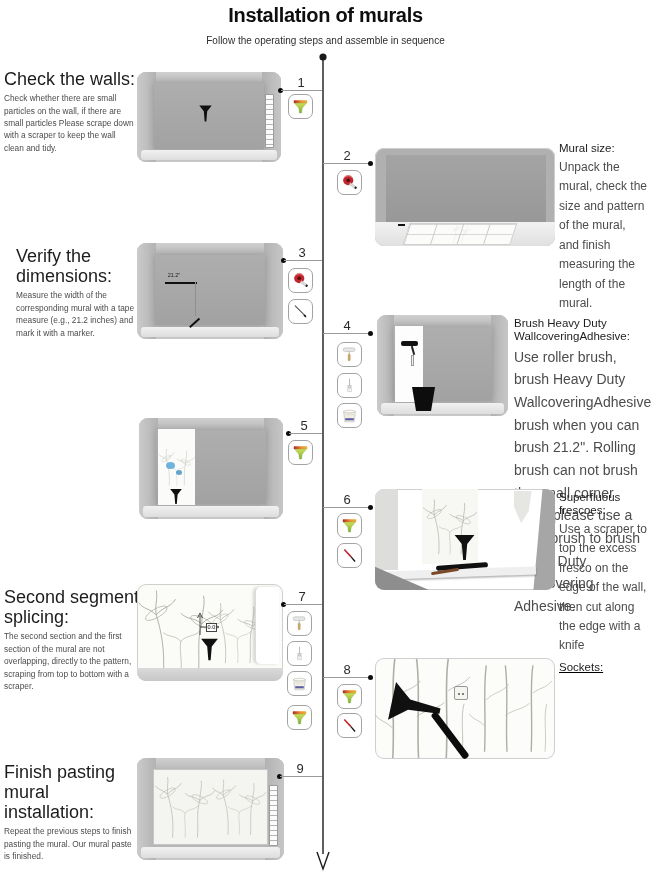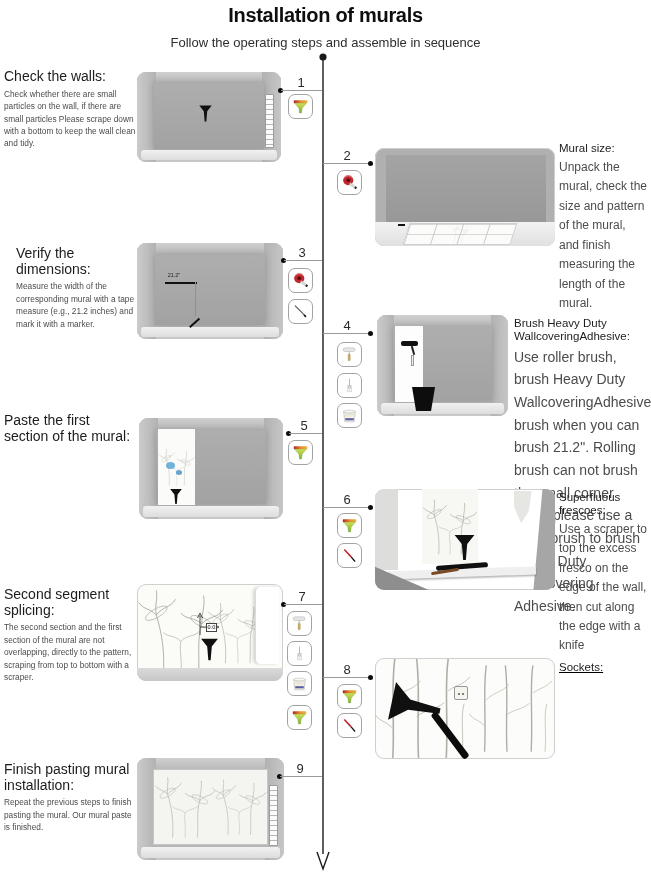--- a/index.html
+++ b/index.html
@@ -2,23 +2,23 @@
 <html><head>
 <meta charset="utf-8">
 <style>
   * { margin:0; padding:0; box-sizing:border-box; }
   html,body { background:#fff; }
   body { font-family:"Liberation Sans", sans-serif; }
   .canvas { position:relative; width:651px; height:879px; background:#fff; overflow:hidden; }
   .abs { position:absolute; }
 
   .page-title { left:0; width:100%; text-align:center; top:4px; font-size:20px; font-weight:bold; color:#0e0e0e; letter-spacing:-0.3px; }
-  .page-subtitle { left:0; width:100%; text-align:center; top:35px; font-size:13px; color:#2e2e2e; }
-
-  .step-text .step-title { font-size:14px; color:#1c1c1c; line-height:1.12; margin-bottom:3px; font-weight:400; }
+  .page-subtitle { left:0; width:100%; text-align:center; top:35px; font-size:10px; color:#2e2e2e; }
+
+  .step-text .step-title { font-size:18px; color:#1c1c1c; line-height:1.12; margin-bottom:3px; font-weight:400; }
   .step-text .step-desc { font-size:8.3px; color:#4c4c4c; line-height:1.5; }
   .step-text.right .step-title { font-size:11.5px; }
   .step-text.right .step-desc { font-size:12px; line-height:1.62; }
 
   .num { font-size:13px; color:#2a2a2a; width:22px; text-align:center; }
   .conn { height:1px; background:#9a9a9a; }
   .dot { width:5px; height:5px; background:#0c0c0c; border-radius:50%; }
 
   .toolbox { width:25px; height:25px; border:1px solid #a3a3a3; border-radius:7px; background:#fff;
              display:flex; align-items:center; justify-content:center; }
@@ -133,21 +133,21 @@
   <div class="abs page-subtitle">Follow the operating steps and assemble in sequence</div>
 
   <svg class="abs" style="left:315px;top:52px;" width="16" height="822" viewBox="0 0 16 822">
     <circle cx="8" cy="5" r="3.6" fill="#1a1a1a"></circle>
     <line x1="8" y1="5" x2="8" y2="802" stroke="#1a1a1a" stroke-width="1.4"></line>
     <path d="M2 800 L8 817 L14 800" fill="none" stroke="#1a1a1a" stroke-width="1.4"></path>
   </svg>
 
   <div class="abs step-text" style="left:4px;top:69px;width:132px;">
     <div class="step-title">Check the walls:</div>
-    <div class="step-desc">Check whether there are small particles on the wall, if there are small particles Please scrape down with a bottom to keep the wall clean and tidy.</div>
+    <div class="step-desc">Check whether there are small particles on the wall, if there are small particles Please scrape down with a scraper to keep the wall clean and tidy.</div>
   </div>
   <div class="abs room" style="left:137px;top:72px;width:144px;height:90px;">
     <div class="ceil"></div>
     <div class="sideL"></div>
     <div class="sideR"></div>
     <div class="wall"></div>
     <div class="floor"></div>
     <div class="ladder" style="right:5%;top:24%;bottom:16%;"></div>
     <svg class="abs" style="left:42%;top:36%;" width="17" height="19" viewBox="0 0 60 64">
         <use href="#sym-scraper-black"></use>
@@ -243,21 +243,20 @@
     <div class="abs" style="left:27%;top:31%;width:1.6px;height:9px;background:#222;transform:rotate(-16deg);"></div>
     <div class="abs" style="left:26%;top:40%;width:2.6px;height:11px;background:#f0f0f0;border:0.5px solid #9a9a9a;"></div>
     <div class="abs" style="left:26%;bottom:5%;width:25px;height:24px;background:#0d0d0d;clip-path:polygon(4% 0,96% 0,80% 100%,20% 100%);"></div>
   </div>
   <div class="abs step-text right" style="left:514px;top:317px;width:136px;">
     <div class="step-title">Brush Heavy Duty WallcoveringAdhesive:</div>
     <div class="step-desc" style="font-size:14px;">Use roller brush, brush Heavy Duty WallcoveringAdhesive, brush when you can brush 21.2". Rolling brush can not brush the small corner brush please use a small brush to brush Heavy Duty Wallcovering Adhesive.</div>
   </div>
 
   <div class="abs step-text" style="left:4px;top:413px;width:132px;">
-    <div class="step-title">Paste the first section of the mural:</div>
   </div>
   <div class="abs room" style="left:139px;top:418px;width:144px;height:101px;">
     <div class="ceil"></div>
     <div class="sideL"></div>
     <div class="sideR"></div>
     <div class="wall"></div>
     <div class="floor"></div>
     <div class="abs" style="left:13%;top:11%;width:26%;bottom:14%;background:#fbfbf9;overflow:hidden;">
       <svg class="foliage" style="opacity:.8">
           <use href="#sym-foliage"></use>

